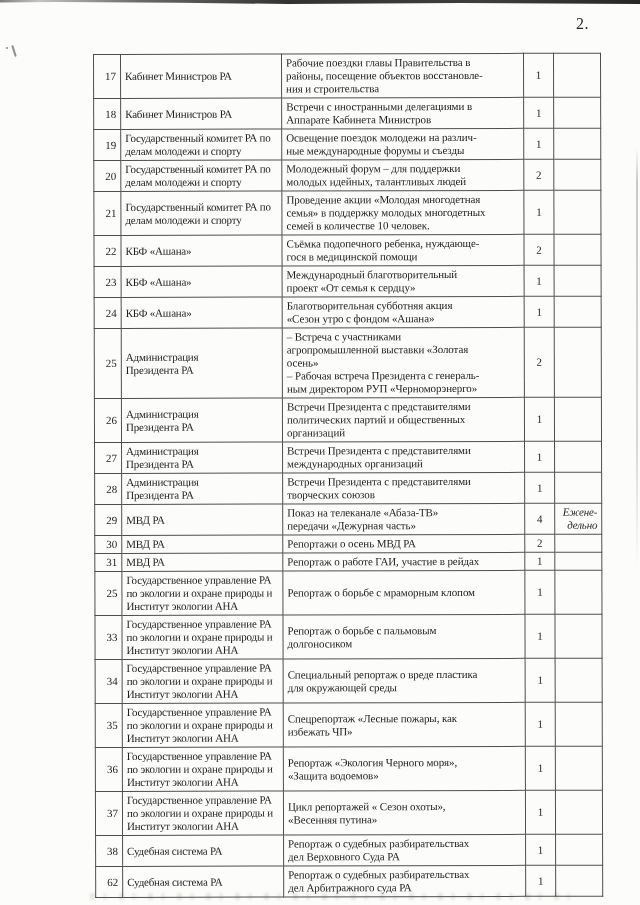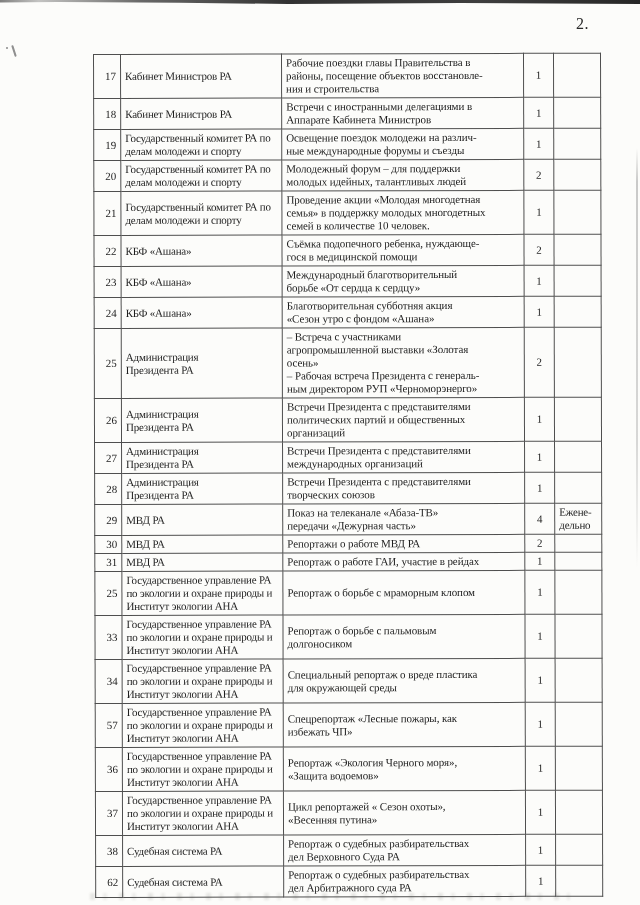--- a/index.html
+++ b/index.html
@@ -94,21 +94,21 @@
     line-height: 13px;
     padding: 2px 4px;
     white-space: pre-line;
     color: #1e1e1e;
     overflow: hidden;
   }
   td.c-num   { text-align: right; padding: 2px 1px; }
   td.c-org   { letter-spacing: -0.2px; padding: 2px 3px; border-radius: 8px; }
   td.c-desc  { letter-spacing: -0.1px; }
   td.c-count { text-align: center; font-size: 12px; }
-  td.c-note  { text-align: left; padding: 2px 2px; letter-spacing: -0.2px; }
+  td.c-note  { text-align: right; padding: 2px 2px; letter-spacing: -0.2px; font-style: italic; }
 </style>
 </head>
 <body>
 
 <div class="page">
   <div class="top-edge"></div>
   <div class="pen-dot"></div>
   <div class="pen-stroke"></div>
   <div class="right-line"></div>
   <div class="bottom-speckle"></div>
@@ -174,21 +174,21 @@
       <td class="c-org">КБФ «Ашана»</td>
       <td class="c-desc">Съёмка подопечного ребенка, нуждающе-
 гося в медицинской помощи</td>
       <td class="c-count">2</td>
       <td class="c-note"></td>
     </tr>
         <tr>
       <td class="c-num">23</td>
       <td class="c-org">КБФ «Ашана»</td>
       <td class="c-desc">Международный благотворительный
-борьбе «От сердца к сердцу»</td>
+проект «От семья к сердцу»</td>
       <td class="c-count">1</td>
       <td class="c-note"></td>
     </tr>
         <tr>
       <td class="c-num">24</td>
       <td class="c-org">КБФ «Ашана»</td>
       <td class="c-desc">Благотворительная субботняя акция
 «Сезон утро с фондом «Ашана»</td>
       <td class="c-count">1</td>
       <td class="c-note"></td>
@@ -238,21 +238,21 @@
       <td class="c-org">МВД РА</td>
       <td class="c-desc">Показ на телеканале «Абаза-ТВ»
 передачи «Дежурная часть»</td>
       <td class="c-count">4</td>
       <td class="c-note">Ежене-
 дельно</td>
     </tr>
         <tr>
       <td class="c-num">30</td>
       <td class="c-org">МВД РА</td>
-      <td class="c-desc">Репортажи  о работе МВД РА</td>
+      <td class="c-desc">Репортажи  о осень МВД РА</td>
       <td class="c-count">2</td>
       <td class="c-note"></td>
     </tr>
         <tr>
       <td class="c-num">31</td>
       <td class="c-org">МВД РА</td>
       <td class="c-desc">Репортаж о работе ГАИ, участие в рейдах</td>
       <td class="c-count">1</td>
       <td class="c-note"></td>
     </tr>
@@ -279,21 +279,21 @@
       <td class="c-num">34</td>
       <td class="c-org">Государственное управление РА
 по экологии и охране природы и
 Институт экологии АНА</td>
       <td class="c-desc">Специальный репортаж о вреде пластика
 для окружающей среды</td>
       <td class="c-count">1</td>
       <td class="c-note"></td>
     </tr>
         <tr>
-      <td class="c-num">57</td>
+      <td class="c-num">35</td>
       <td class="c-org">Государственное управление РА
 по экологии и охране природы и
 Институт экологии АНА</td>
       <td class="c-desc">Спецрепортаж  «Лесные пожары, как
 избежать ЧП»</td>
       <td class="c-count">1</td>
       <td class="c-note"></td>
     </tr>
         <tr>
       <td class="c-num">36</td>

